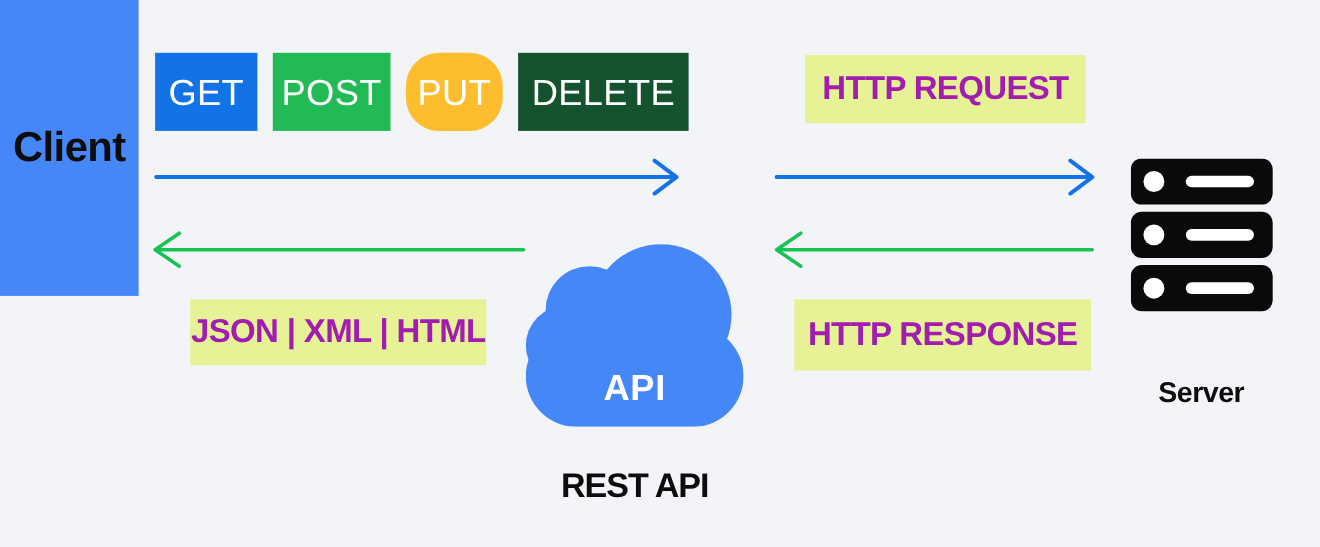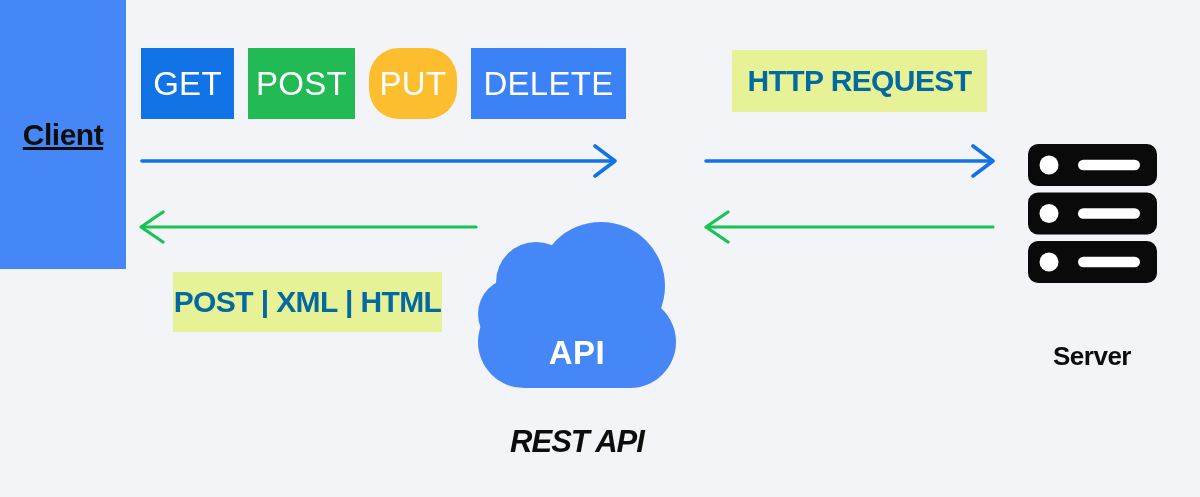--- a/index.html
+++ b/index.html
@@ -9,42 +9,42 @@
     font-family:"Liberation Sans", sans-serif;
   }
   .abs { position:absolute; }
   .flexc { display:flex; align-items:center; justify-content:center; }
 
   .client-box {
     left:0; top:126; width:126px; height:269px;
     background:#4687f7;
   }
   .client-box .lbl {
-    color:#0d0d0d; font-size:30px; font-weight:700; letter-spacing:-0.5px;text-decoration:underline;
+    color:#0d0d0d; font-size:38px; font-weight:700; letter-spacing:-0.5px;
   }
 
   .badge {
     top:48px; height:71px; color:#ffffff;
     font-size:33px; font-weight:500; letter-spacing:0.3px;
   }
   .badge-get    { left:141px; width:93px;  background:#1273e6; }
   .badge-post   { left:248px; width:107px; background:#21ba55; }
   .badge-put    { left:369px; width:88px;  background:#fcbe2e;border-radius:30px; }
-  .badge-delete { left:471px; width:155px; background:#3b82f6; }
+  .badge-delete { left:471px; width:155px; background:#14532d; }
 
   .pill {
-    background:#e6f295; color:#0369a1;
+    background:#e6f295; color:#a21caf;
     font-size:30px; font-weight:700; letter-spacing:-0.6px;
   }
   .pill-request  { left:732px; top:50px;  width:255px; height:62px; }
   .pill-formats  { left:173px; top:272px; width:269px; height:60px; }
   .pill-response { left:722px; top:272px; width:270px; height:65px; }
 
   .black-caption { color:#0d0d0d; font-weight:700; text-align:center; }
-  .rest-api-caption { left:477px; top:424px; width:200px; font-size:31px; letter-spacing:-1px;font-style:italic; }
+  .rest-api-caption { left:477px; top:424px; width:200px; font-size:31px; letter-spacing:-1px; }
   .server-caption   { left:1012px; top:341px; width:160px; font-size:26px; letter-spacing:-0.5px; }
 
   .api-text {
     left:478px; top:302px; width:198px; text-align:center;
     color:#ffffff; font-size:33px; font-weight:700; letter-spacing:0.5px;margin-top:32px;
   }
 
   svg { display:block; }
 </style>
 </head>
@@ -66,21 +66,24 @@
     <span>PUT</span>
   </div>
   <div class="abs flexc badge badge-delete">
     <span>DELETE</span>
   </div>
 
   <div class="abs flexc pill pill-request">
     <span>HTTP REQUEST</span>
   </div>
   <div class="abs flexc pill pill-formats">
-    <span>POST | XML | HTML</span>
+    <span>JSON | XML | HTML</span>
+  </div>
+  <div class="abs flexc pill pill-response">
+    <span>HTTP RESPONSE</span>
   </div>
 
   <svg class="abs" style="left:138px; top:144px;" width="482" height="34" viewBox="0 0 482 34">
     <g stroke="#1273e6" stroke-width="3.6" fill="none" stroke-linecap="round" stroke-linejoin="round">
       <line x1="4" y1="17" x2="474" y2="17"></line>
       <polyline points="457,2 477,17 457,32"></polyline>
     </g>
   </svg>
 
   <svg class="abs" style="left:703px; top:144px;" width="295" height="34" viewBox="0 0 295 34">

